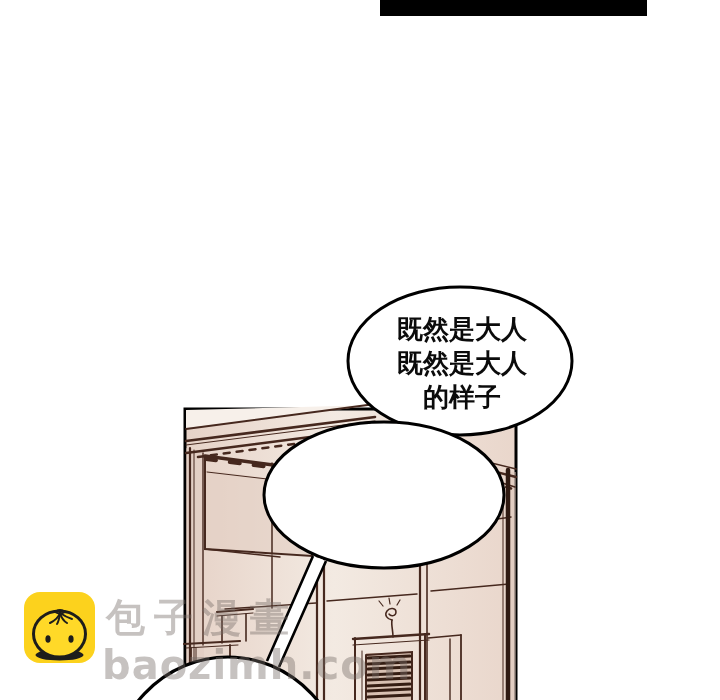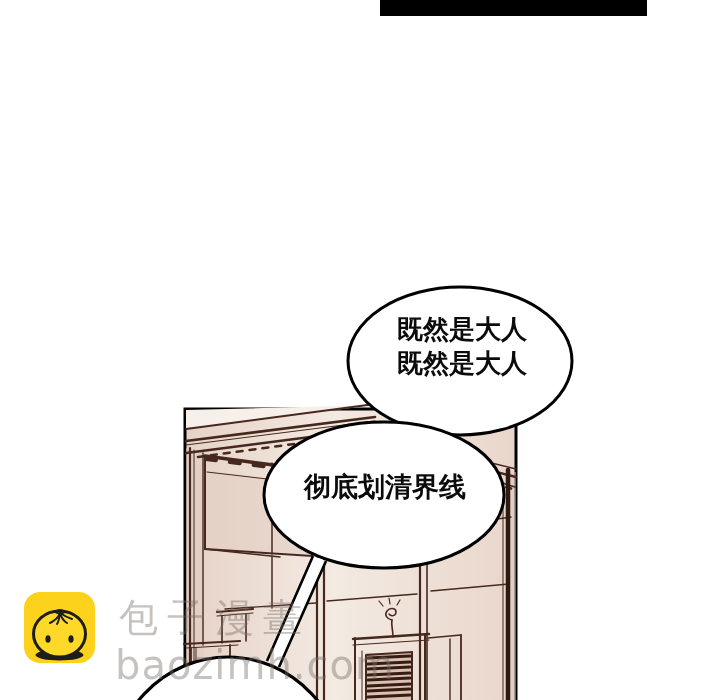--- a/index.html
+++ b/index.html
@@ -5,21 +5,21 @@
   html,body{margin:0;padding:0;}
   body{
     width:720px;height:700px;position:relative;overflow:hidden;
     background:#ffffff;
     font-family:"DejaVu Sans","Liberation Sans",sans-serif;
   }
   #art{position:absolute;left:0;top:0;z-index:1;}
   .txt{position:absolute;z-index:2;color:#0b0b0b;font-weight:700;text-align:center;}
   #bubble1-text{left:340px;top:312px;width:244px;font-size:26px;line-height:34px;}
   #bubble2-text{left:262px;top:469px;width:246px;font-size:27px;line-height:35px;}
-  .wm{position:absolute;z-index:3;font-weight:400;color:rgba(120,110,105,0.42);white-space:nowrap;margin-left:13px;}
+  .wm{position:absolute;z-index:3;font-weight:700;color:rgba(120,110,105,0.42);white-space:nowrap;}
   #wm-name{left:106px;top:591px;font-size:39px;letter-spacing:9px;}
   #wm-url{left:102px;top:642px;font-size:40px;letter-spacing:1px;}
 </style>
 </head>
 <body>
 
 <svg id="art" width="720" height="700" viewBox="0 0 720 700">
 
   <defs>
     <linearGradient id="wallg" x1="0" y1="0" x2="1" y2="0">
@@ -142,19 +142,19 @@
       <path d="M55,612 q5,-4 10,0 q-5,3 -10,0"></path>
     </g>
     <ellipse cx="48" cy="639" rx="2.6" ry="3.8" fill="#1d1d1b"></ellipse>
     <ellipse cx="71" cy="639" rx="2.6" ry="3.8" fill="#1d1d1b"></ellipse>
   </g>
 </svg>
 
 <div class="txt" id="bubble1-text">
   <div>既然是大人</div>
   <div>既然是大人</div>
+  <div>的样子</div>
 </div>
 <div class="txt" id="bubble2-text">
-  <div>彻底划清界线</div>
 </div>
 
 <div class="wm" id="wm-name">包子漫畫</div>
 <div class="wm" id="wm-url">baozimh.com</div>
 
 </body></html>

